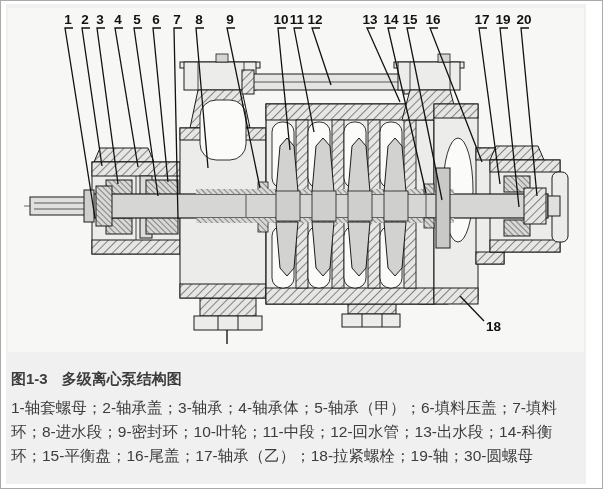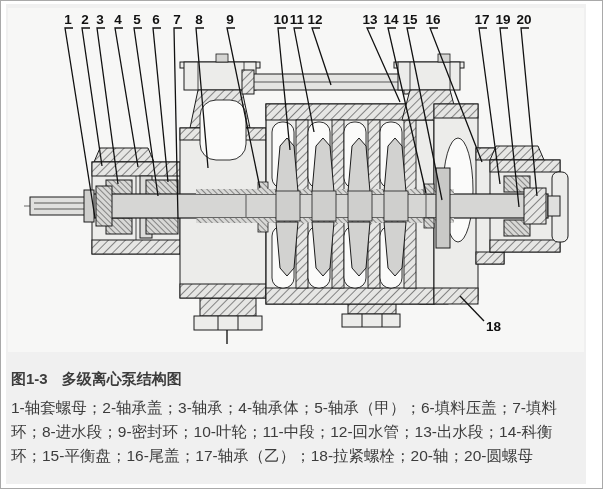--- a/index.html
+++ b/index.html
@@ -280,18 +280,18 @@
             <text class="callout-num" x="486" y="331" text-anchor="start" stroke="none" fill="#111">18</text>
           </g>
       </g>
     </svg>
   </div>
 
   <div class="caption">
     <p class="cap-title">
       <span class="t1">图1-3</span><span class="t2">多级离心泵结构图</span>
     </p>
-    <p class="cap-legend">1-轴套螺母；2-轴承盖；3-轴承；4-轴承体；5-轴承（甲）；6-填料压盖；7-填料环；8-进水段；9-密封环；10-叶轮；11-中段；12-回水管；13-出水段；14-科衡环；15-平衡盘；16-尾盖；17-轴承（乙）；18-拉紧螺栓；20-轴；20-圆螺母</p>
+    <p class="cap-legend">1-轴套螺母；2-轴承盖；3-轴承；4-轴承体；5-轴承（甲）；6-填料压盖；7-填料环；8-进水段；9-密封环；10-叶轮；11-中段；12-回水管；13-出水段；14-科衡环；15-平衡盘；16-尾盖；17-轴承（乙）；18-拉紧螺栓；19-轴；30-圆螺母</p>
   </div>
 
 </div>
 
 <div class="page-border"></div>
 
 </body></html>

